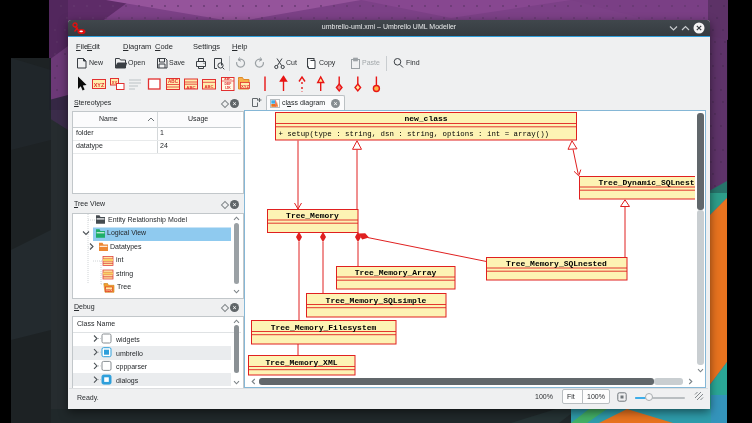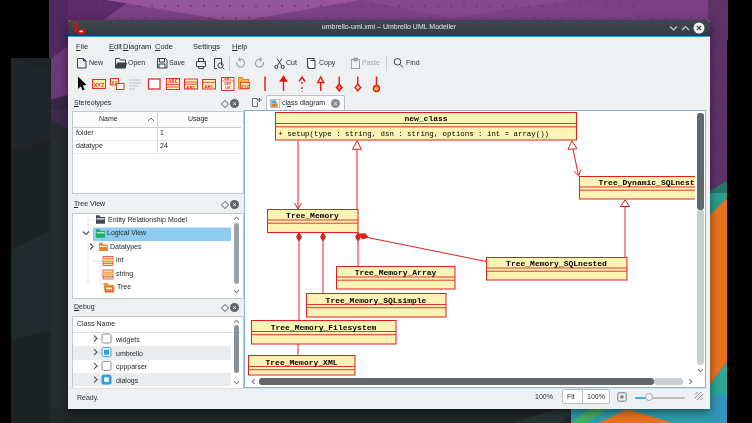--- a/index.html
+++ b/index.html
@@ -207,21 +207,21 @@
   <path d="M1,2.5 L4.5,6 L8,2.5" stroke="#c8cccf" stroke-width="1.2" fill="none"></path>
   <path d="M13,6 L16.5,2.5 L20,6" stroke="#c8cccf" stroke-width="1.2" fill="none"></path>
 </svg>
 <svg class="abs" style="left:682px;top:22px" width="12" height="12" viewBox="0 0 12 12">
   <circle cx="6" cy="6" r="5.5" fill="#f4f4f4"></circle>
   <path d="M3.8,3.8 L8.2,8.2 M8.2,3.8 L3.8,8.2" stroke="#34393e" stroke-width="1.2"></path>
 </svg>
 <div id="blueline"></div>
 
 <div class="mi" style="left:65px"><span class="u">F</span>ile</div>
-<div class="mi" style="left:98px"><span class="u">E</span>dit</div>
+<div class="mi" style="left:76px"><span class="u">E</span>dit</div>
 <div class="mi" style="left:112px"><span class="u">D</span>iagram</div>
 <div class="mi" style="left:144px"><span class="u">C</span>ode</div>
 <div class="mi" style="left:182px">Settin<span class="u">g</span>s</div>
 <div class="mi" style="left:221px"><span class="u">H</span>elp</div>
 
 <svg class="abs" style="left:65px;top:57px" width="360" height="13" viewBox="0 0 360 13">
   <g fill="none" stroke="#3a3f44" stroke-width="1">
 
     <path d="M1.5,1.5 h6 l2.5,2.5 v7 h-8.5 z"></path>
     <path d="M7.5,1.5 v2.5 h2.5" fill="#3a3f44"></path>

